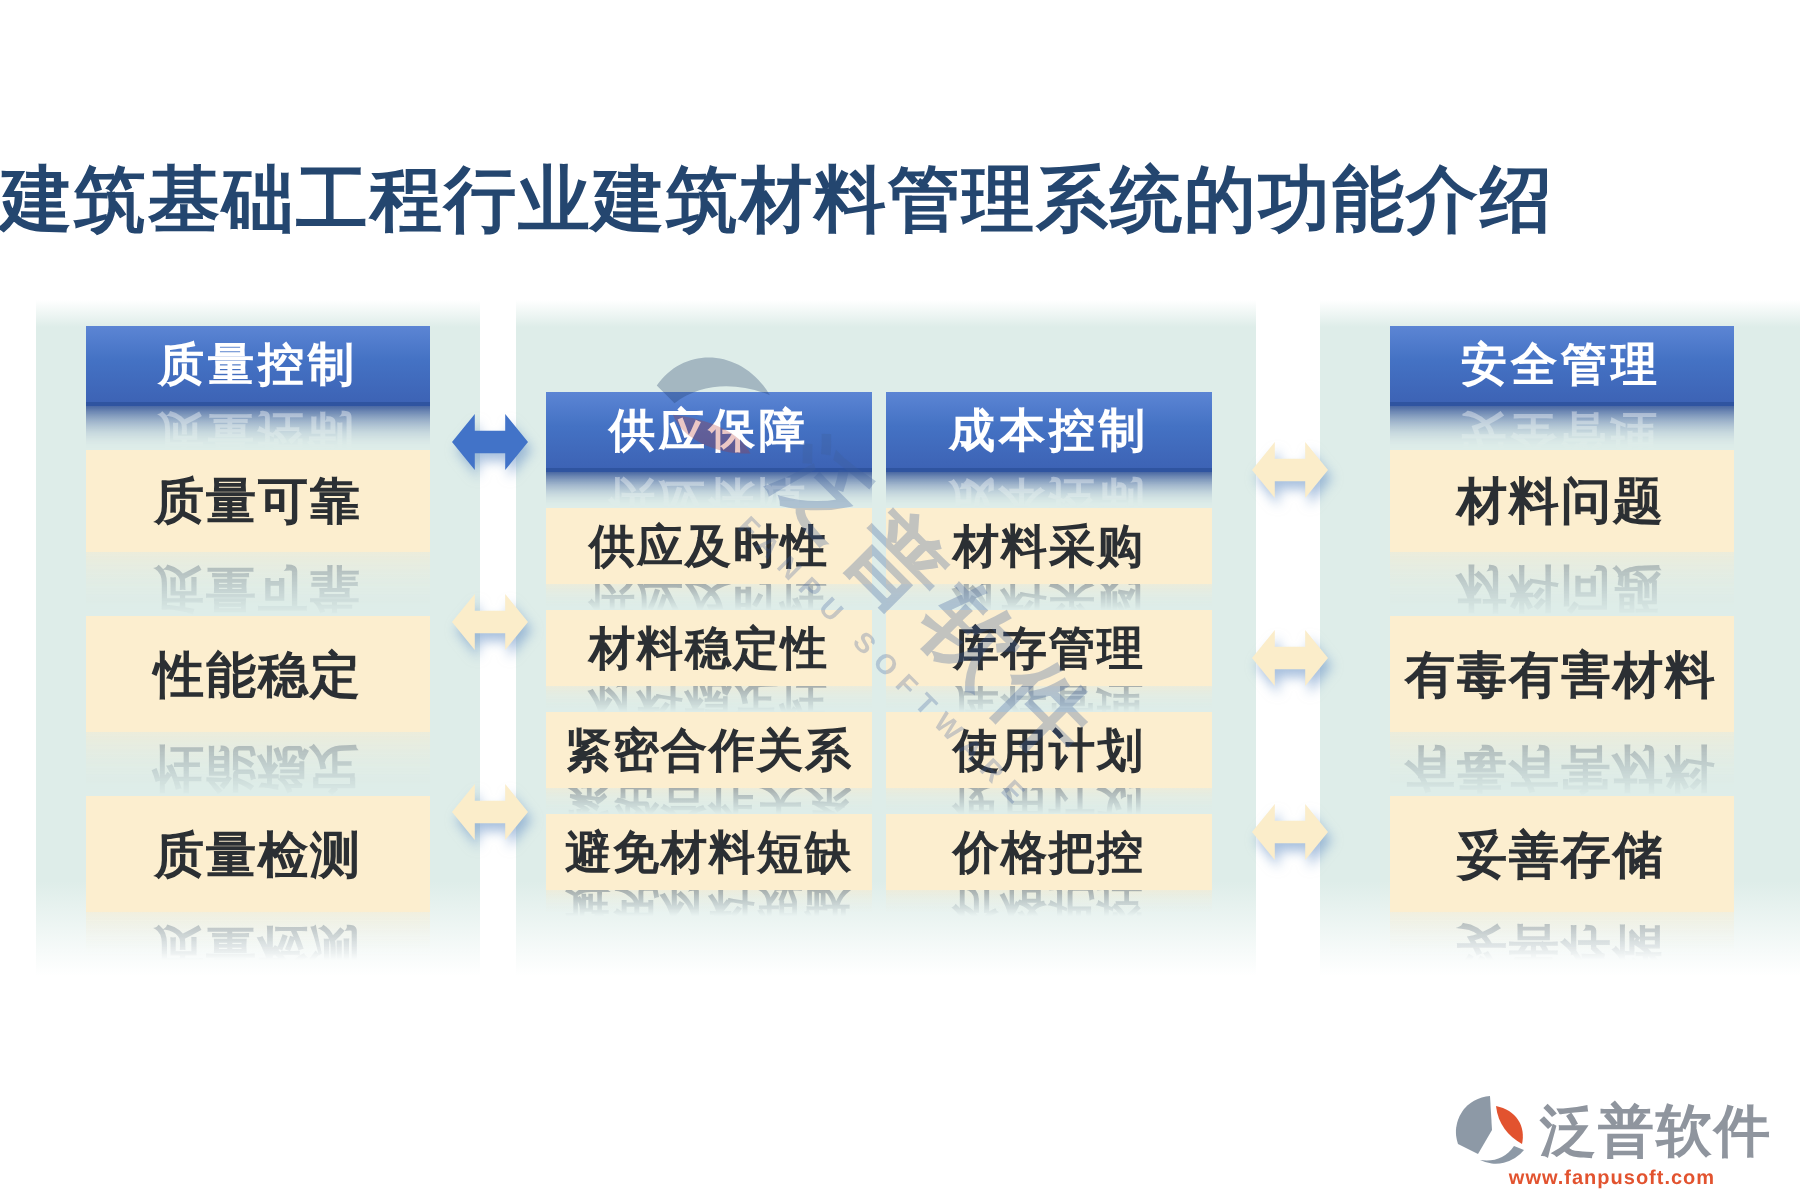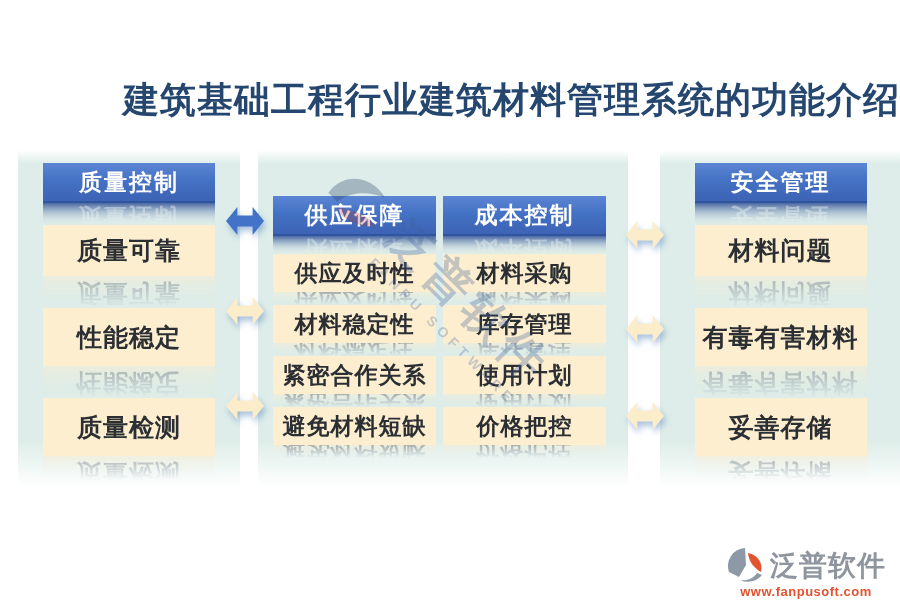--- a/index.html
+++ b/index.html
@@ -1,20 +1,20 @@
 <!DOCTYPE html>
 <html><head>
 <meta charset="utf-8">
 <style>
   html,body{margin:0;padding:0;background:#fff;}
   #stage{position:relative;width:900px;height:600px;background:#ffffff;overflow:hidden;
          font-family:"Liberation Serif","DejaVu Serif",serif;}
 
   
-  .title{position:absolute;top:76px;left:0;width:900px;text-align:right;
+  .title{position:absolute;top:76px;left:0;width:900px;text-align:left;
          font-size:36px;font-weight:700;color:#24466F;letter-spacing:1px;}
 
   
   .panel{position:absolute;top:150px;height:338px;
          background:linear-gradient(to bottom, rgba(222,237,233,0) 0%, #deede9 4%, #deede9 86%, rgba(222,237,233,0) 100%);}
   #panel-left{left:18px;width:222px;}
   #panel-mid{left:258px;width:370px;}
   #panel-right{left:660px;width:241px;}
 
   .col{display:flex;flex-direction:column;}
@@ -65,21 +65,21 @@
       pointer-events:none;opacity:0.55;}
   .wm-text{display:flex;flex-direction:column;}
   .wm-cn{font-size:46px;font-weight:700;letter-spacing:6px;color:rgba(62,94,155,0.55);}
   .wm-en{font-size:14px;font-weight:700;letter-spacing:5px;color:rgba(62,94,155,0.5);
          font-family:"Liberation Sans","DejaVu Sans",sans-serif;margin-top:0px;padding-left:6px;}
 
   
   .brand{position:absolute;top:546px;right:14px;display:flex;flex-direction:column;align-items:center;}
   .brand-row{display:flex;align-items:center;gap:4px;}
   .brand-name{font-size:28px;font-weight:700;color:#8f959e;letter-spacing:1px;}
-  .brand-url{font-size:13px;font-weight:700;color:#e2532f;
+  .brand-url{font-size:10px;font-weight:700;color:#e2532f;
       font-family:"Liberation Sans","DejaVu Sans",sans-serif;margin-top:-2px;letter-spacing:0.5px;}
 </style>
 </head>
 <body>
 
 <div id="stage">
 
   <div class="title">建筑基础工程行业建筑材料管理系统的功能介绍</div>
 
   <div class="panel" id="panel-left">

